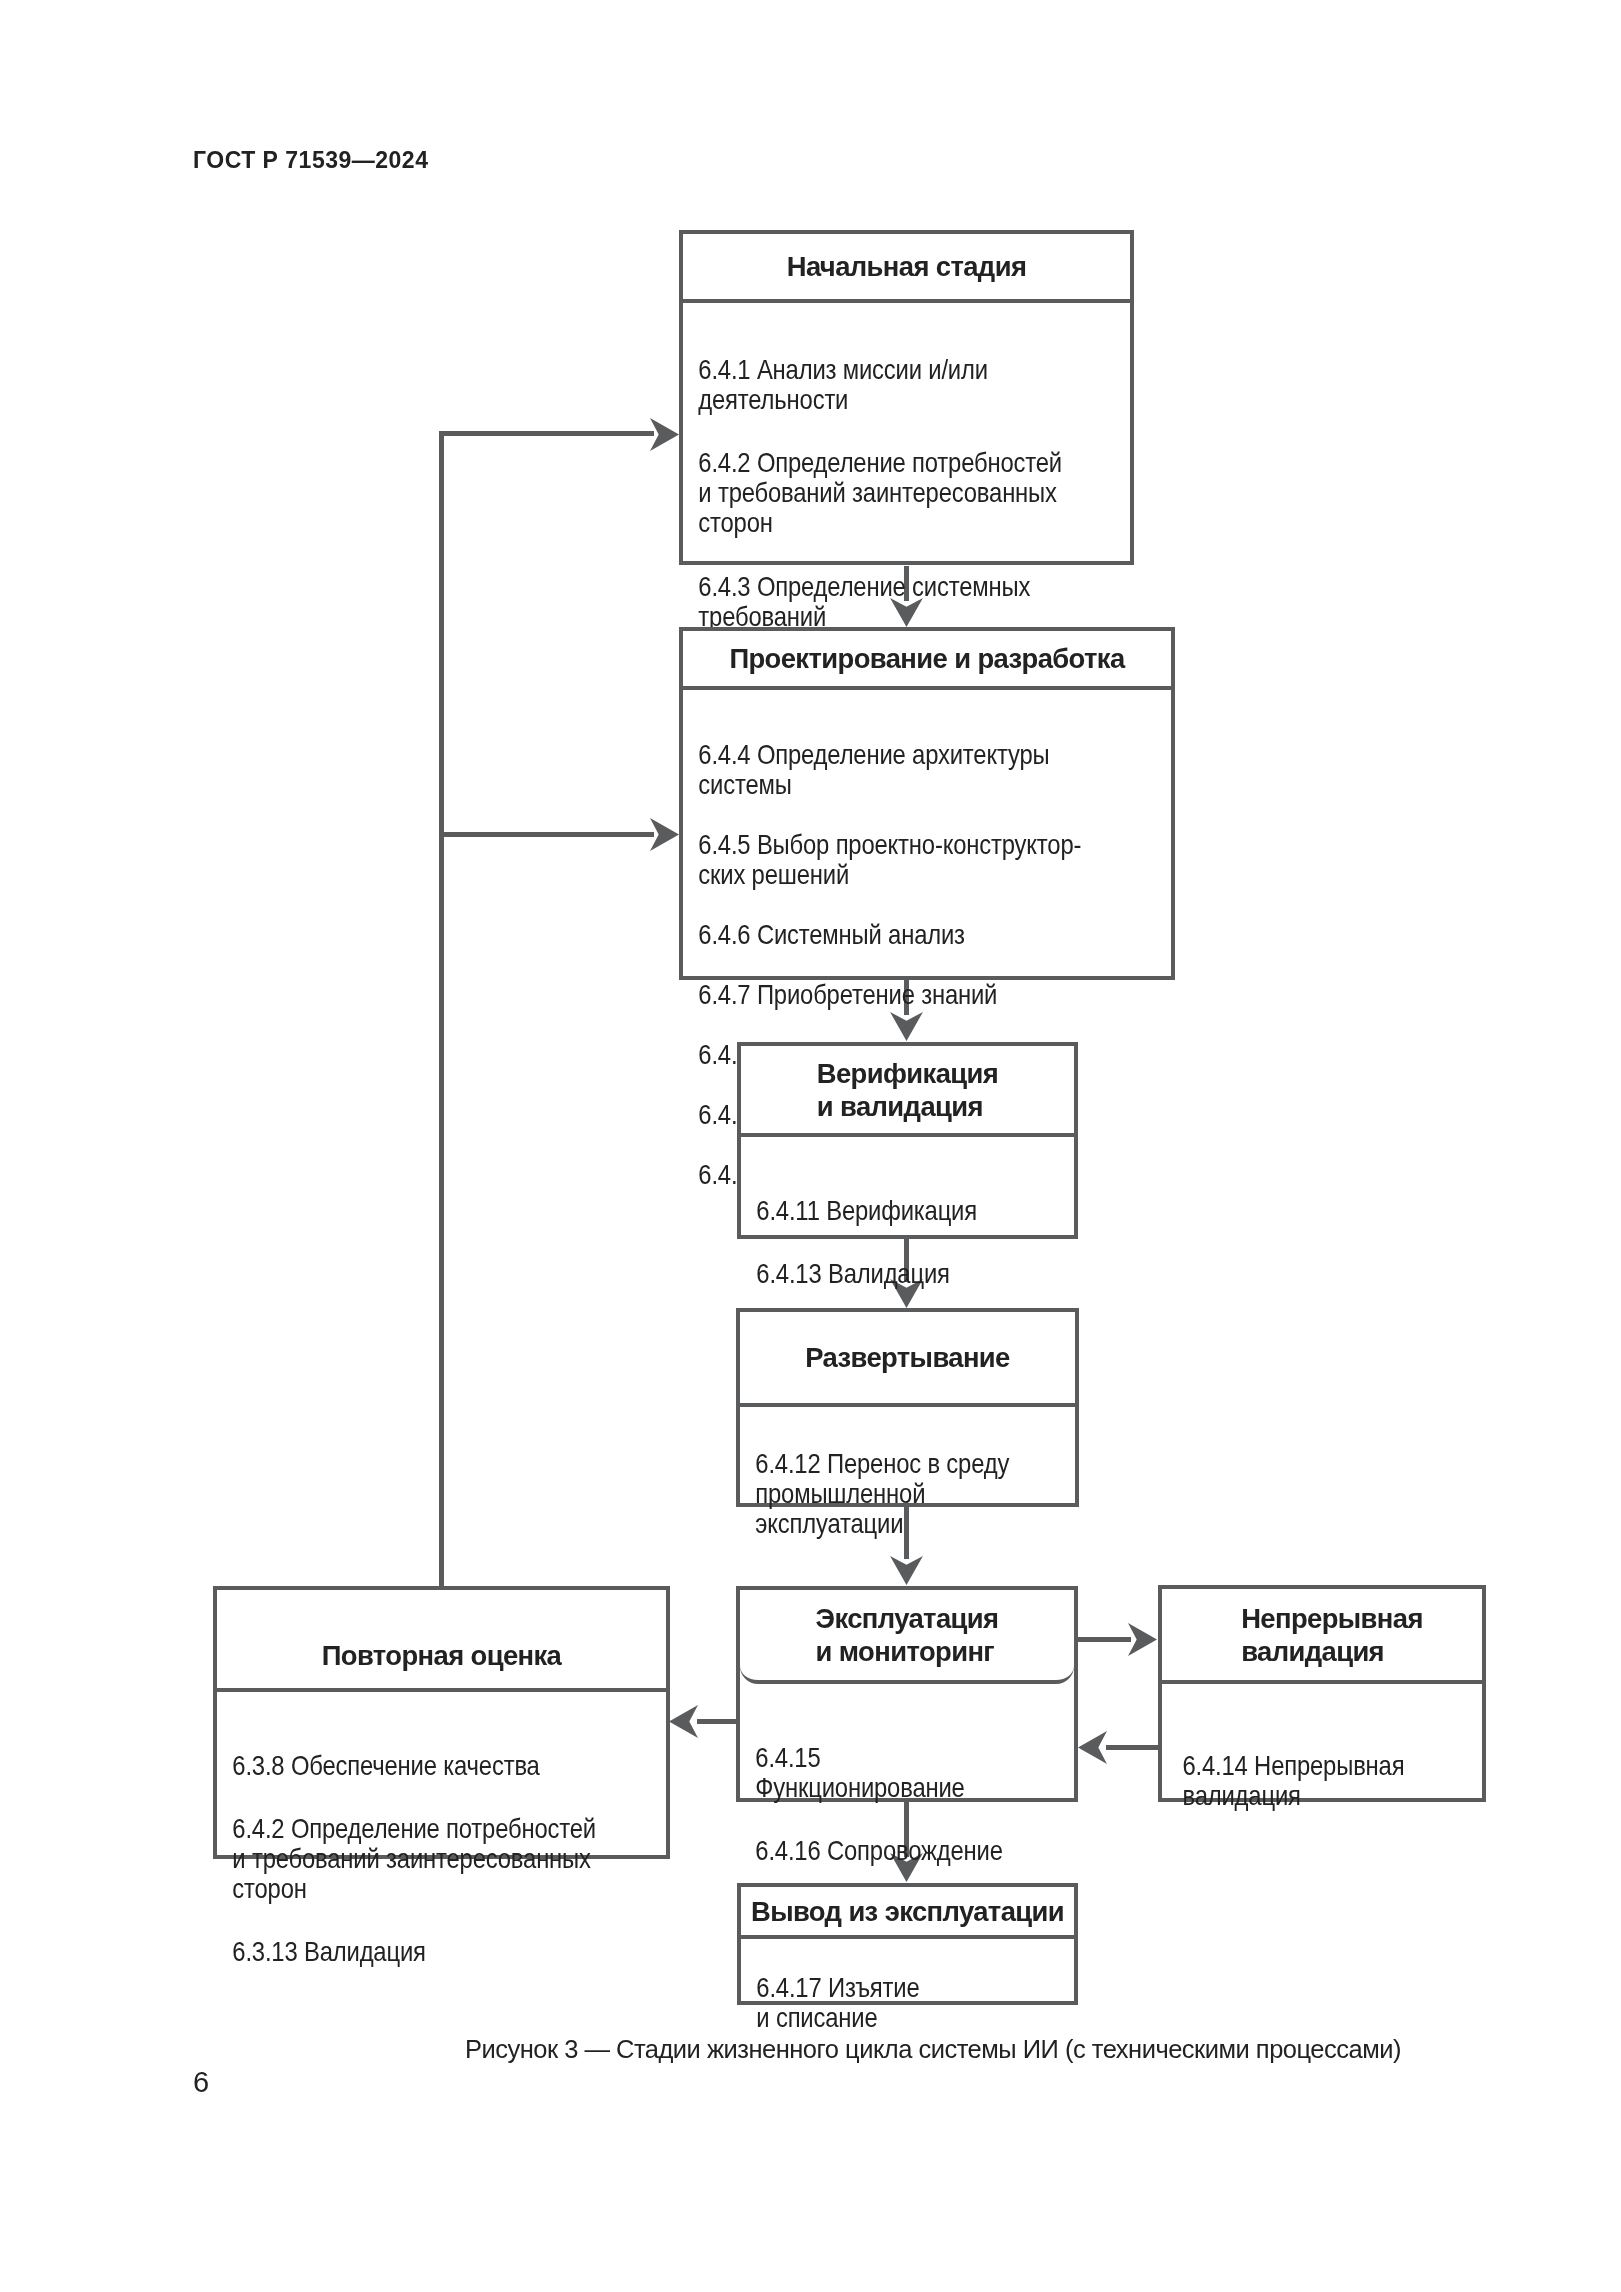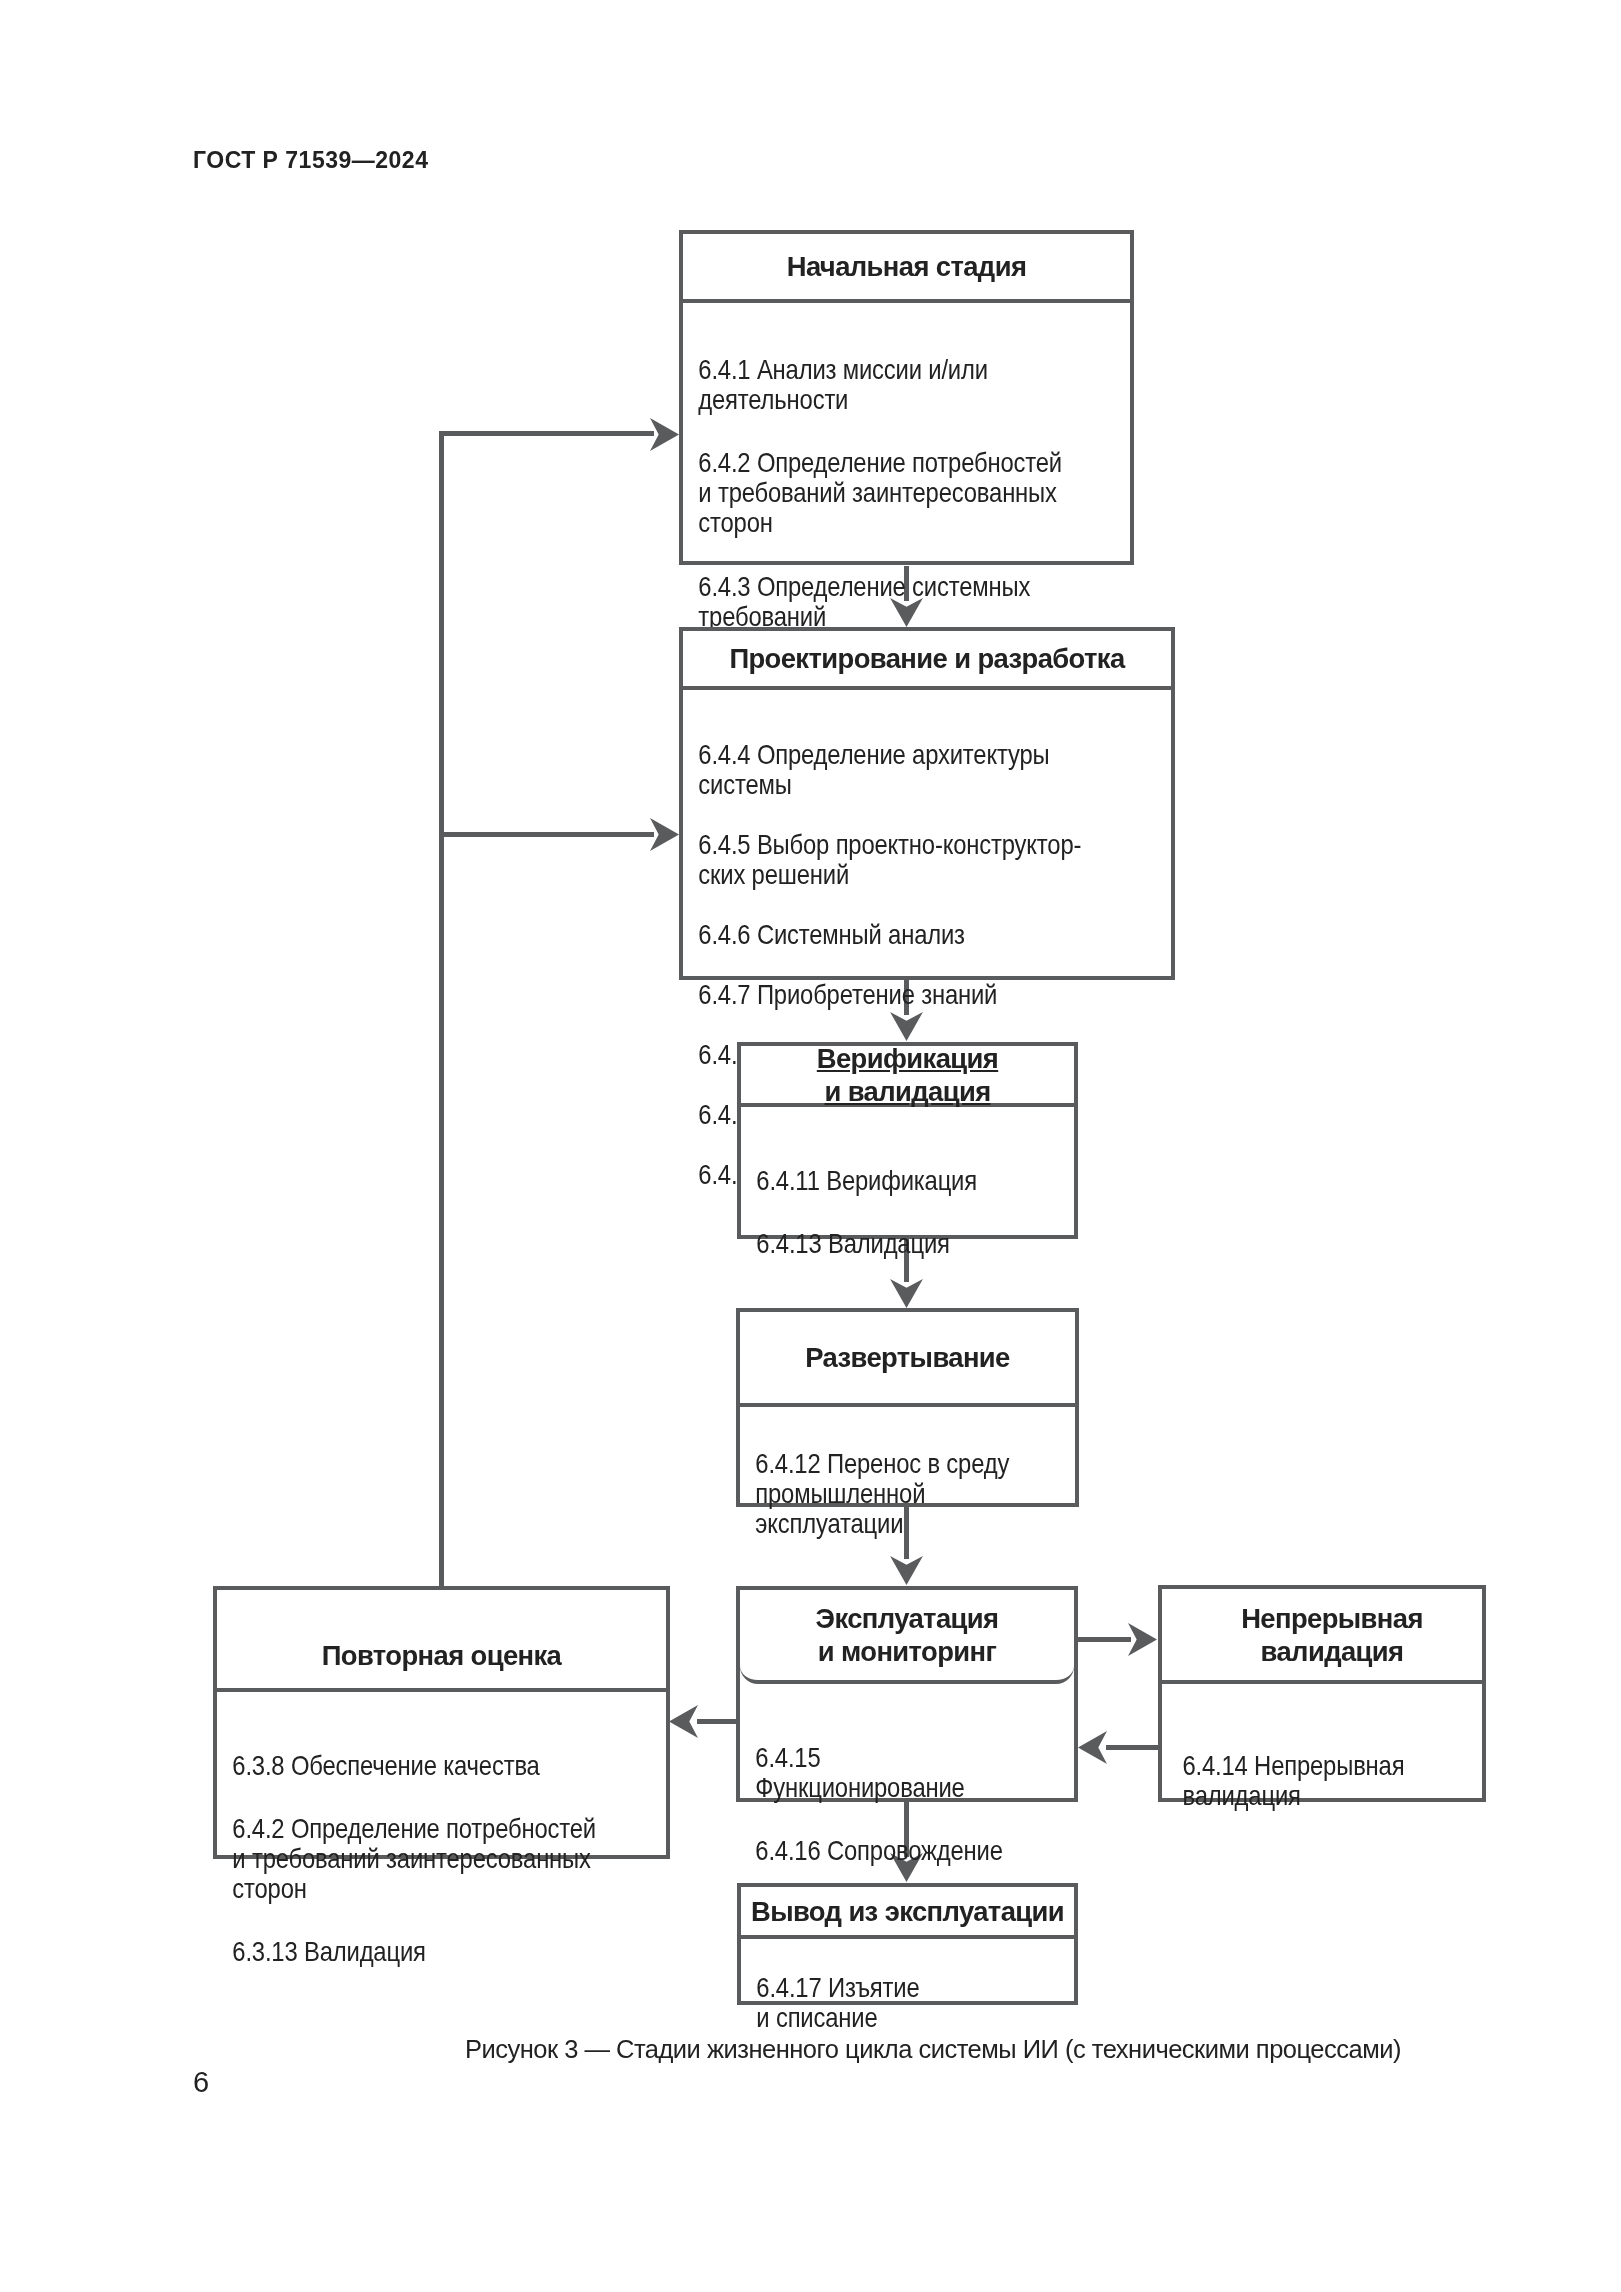--- a/index.html
+++ b/index.html
@@ -35,21 +35,21 @@
   
   .stage{
     position:absolute;
     border:4.9px solid var(--line);
     background:var(--bg);
   }
   .stage-hd{
     display:flex;align-items:center;justify-content:center;
     border-bottom:4.9px solid var(--line);
     font-weight:bold;font-size:27.4px;letter-spacing:-0.6px;
-    text-align:center;white-space:pre-line;line-height:33px;
+    text-align:left;white-space:pre-line;line-height:33px;
   }
   .stage-bd{
     padding-left:17.6px;padding-right:5.9px;
     font-size:27.4px;line-height:30px;letter-spacing:-0.2px;
     transform:scaleX(0.87);transform-origin:left top;
     white-space:pre-line;
   }
   .stage-bd p{margin:0;}
   .gap4 p{margin-bottom:3.9px;}
   .gap3 p{margin-bottom:2.9px;}
@@ -143,21 +143,21 @@
 ских решений</p>
       <p>6.4.6 Системный анализ</p>
       <p>6.4.7 Приобретение знаний</p>
       <p>6.4.8 Инженерия данных для ИИ</p>
       <p>6.4.9 Реализация</p>
       <p>6.4.10 Комплексирование</p>
     </div>
   </div>
 
   <div class="stage" style="left:737px;top:1042px;width:341px;height:197px;">
-    <div class="stage-hd" style="height:61px;text-decoration:underline;">Верификация
+    <div class="stage-hd" style="height:91px;">Верификация
 и валидация</div>
     <div class="stage-bd gap3" style="padding-top:29px;">
       <p>6.4.11 Верификация</p>
       <p>6.4.13 Валидация</p>
     </div>
   </div>
 
   <div class="stage" style="left:736px;top:1308px;width:343px;height:199px;">
     <div class="stage-hd" style="height:95px;">Развертывание</div>
     <div class="stage-bd" style="padding-top:11.8px;">

